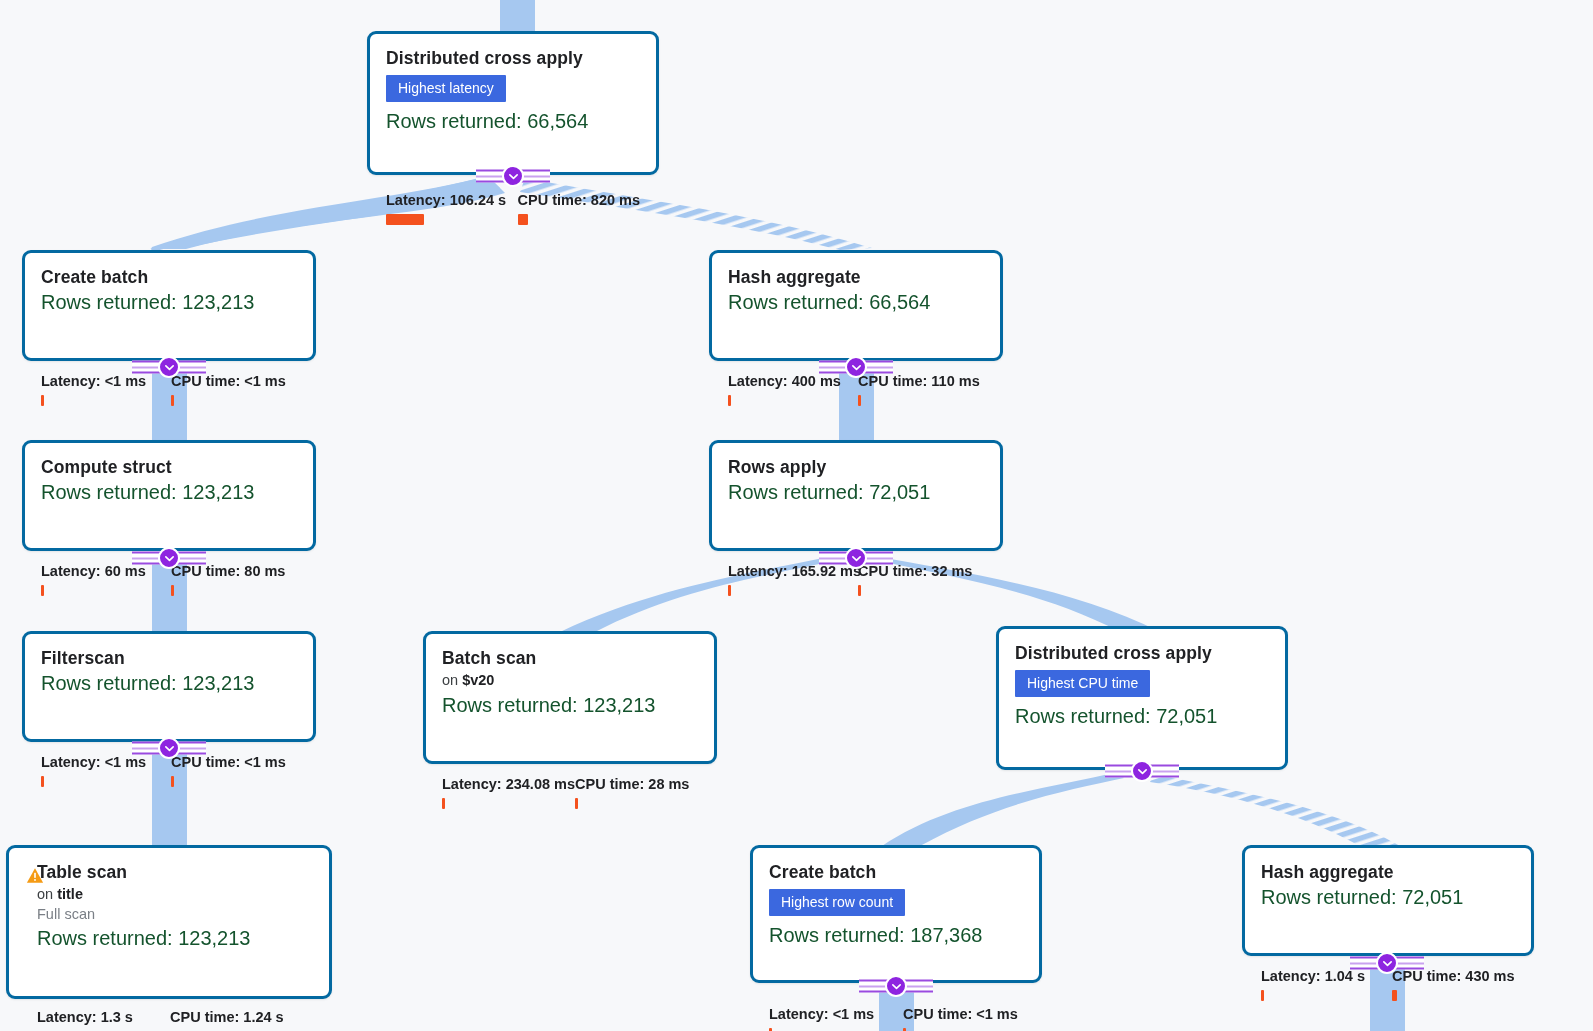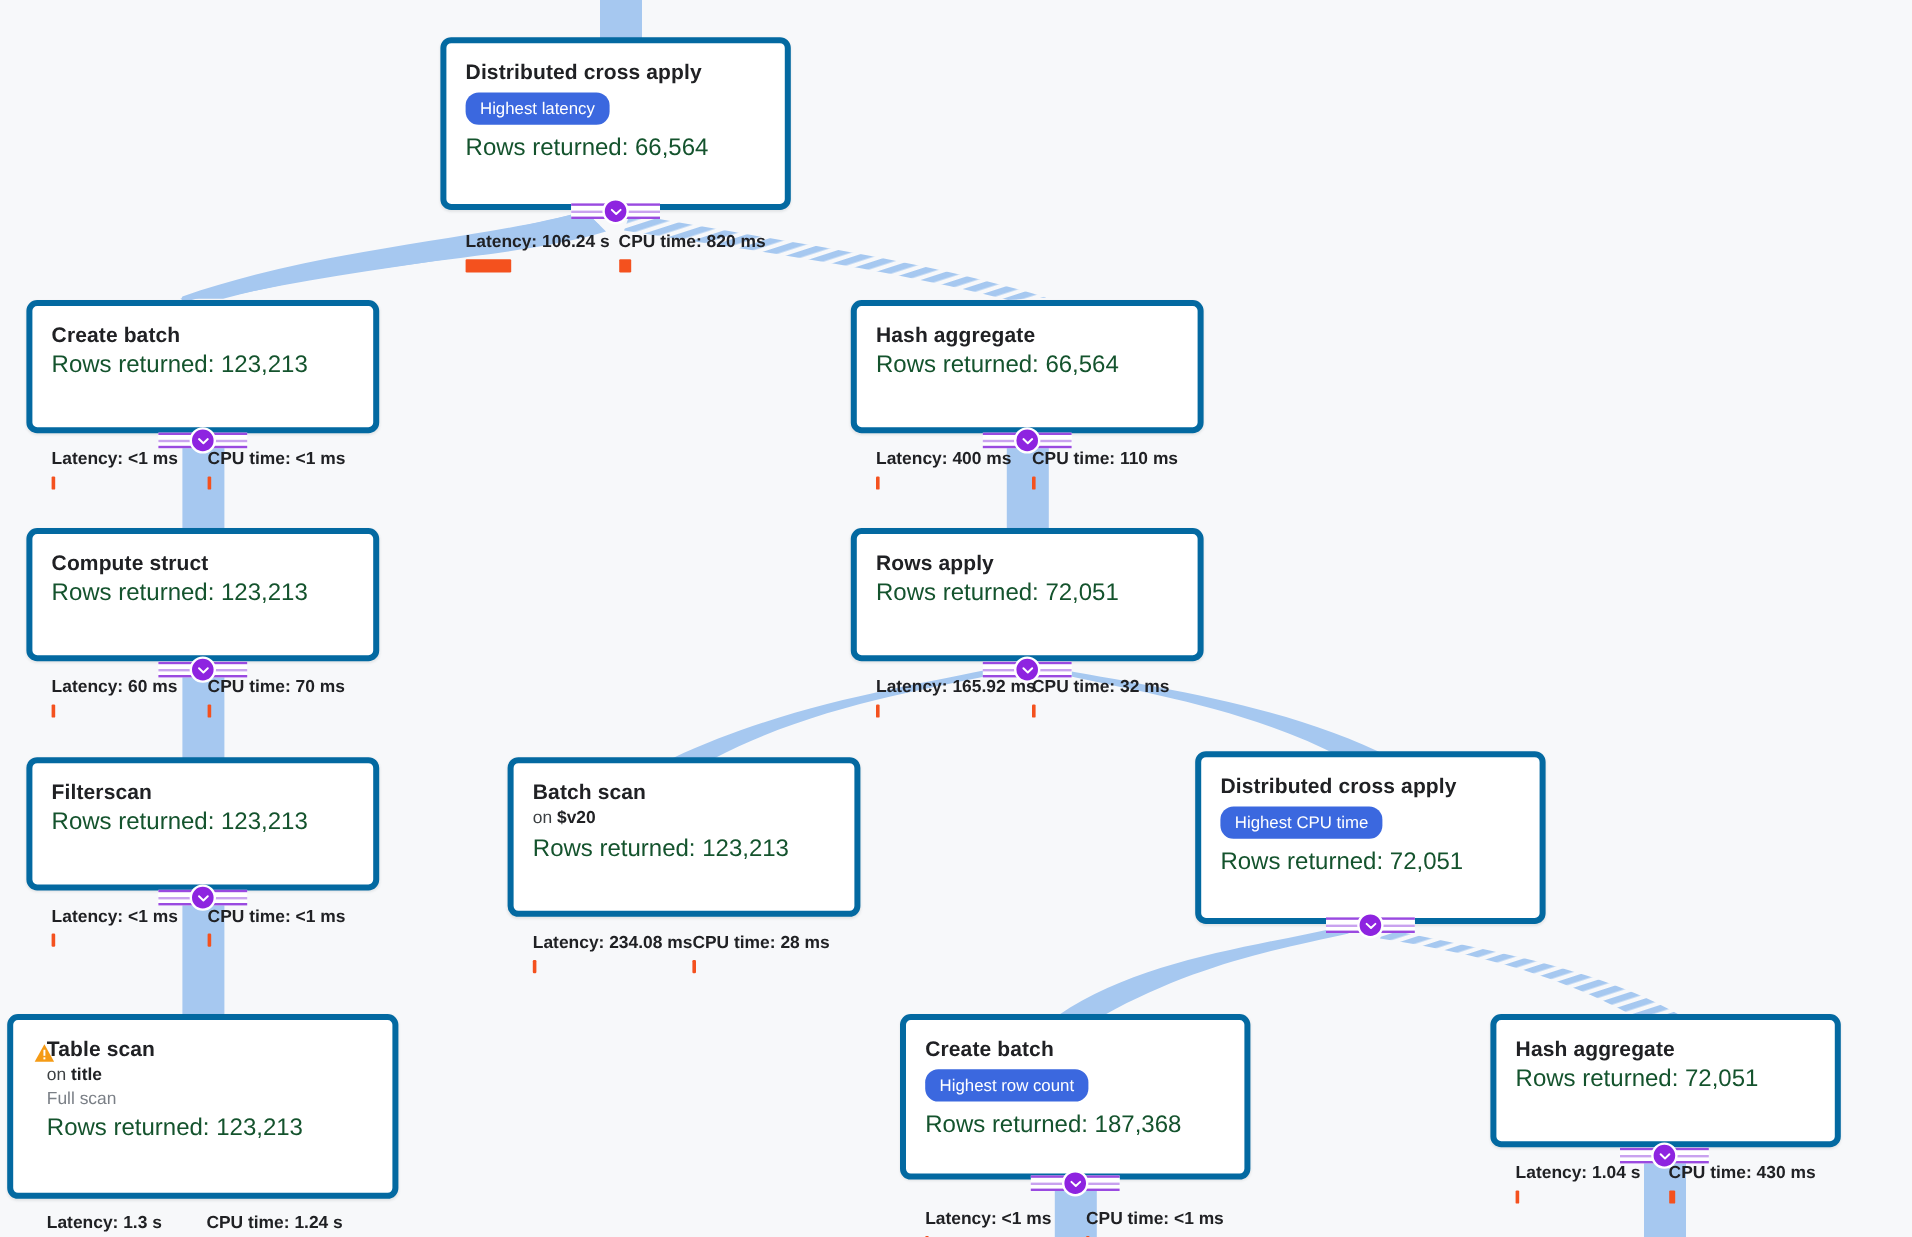--- a/index.html
+++ b/index.html
@@ -18,21 +18,21 @@
   }
   #edge-layer {
     position: absolute;
     left: 0; top: 0;
     width: 1593px; height: 1031px;
     pointer-events: none;
   }
   .node {
     position: absolute;
     background: #ffffff;
-    border: 5px solid #0369a1;
+    border: 3px solid #0369a1;
     border-radius: 9px;
     box-shadow: 0 1px 2px rgba(60,64,67,0.10);
     padding: 14px 16px 16px 16px;
   }
   .node.has-warning { padding-left: 28px; }
   .warn-icon {
     position: absolute;
     left: 17px; top: 19px;
     width: 18px; height: 17px;
   }
@@ -53,21 +53,21 @@
   }
   .node-sub b { font-weight: 700; color: #202124; }
   .node-sub.muted { color: #7a7f86; }
   .badge {
     display: inline-block;
     background: #3b68df;
     color: #ffffff;
     font-size: 14px;
     line-height: 1;
     padding: 6px 12px 7px 12px;
-    border-radius: 11px;
+    border-radius: 1px;
     margin: 4px 0 5px 0;
     white-space: nowrap;
   }
   .rows {
     font-size: 20px;
     font-weight: 400;
     color: #14532d;
     margin-top: 3px;
     white-space: nowrap;
   }
@@ -231,21 +231,21 @@
 
   <div class="node" style="left:22px; top:440px; width:294px; height:111px;">
     <div class="node-title">Compute struct</div>
     <div class="rows">Rows returned: 123,213</div>
     <div class="metrics">
       <div class="metric" style="width:130px;">
         <div class="metric-label">Latency: 60 ms</div>
         <div class="metric-bar" style="width:3px;"></div>
       </div>
       <div class="metric">
-        <div class="metric-label">CPU time: 70 ms</div>
+        <div class="metric-label">CPU time: 80 ms</div>
         <div class="metric-bar" style="width:3px;"></div>
       </div>
     </div>
   </div>
 
   <div class="node" style="left:709px; top:440px; width:294px; height:111px;">
     <div class="node-title">Rows apply</div>
     <div class="rows">Rows returned: 72,051</div>
     <div class="metrics">
       <div class="metric" style="width:130px;">

